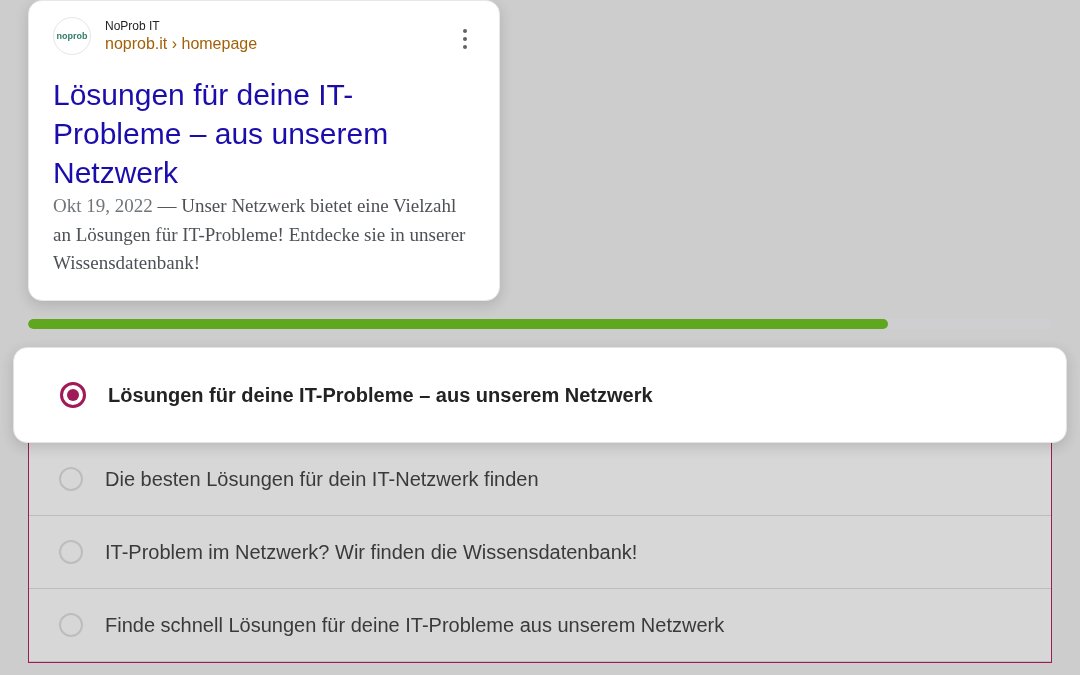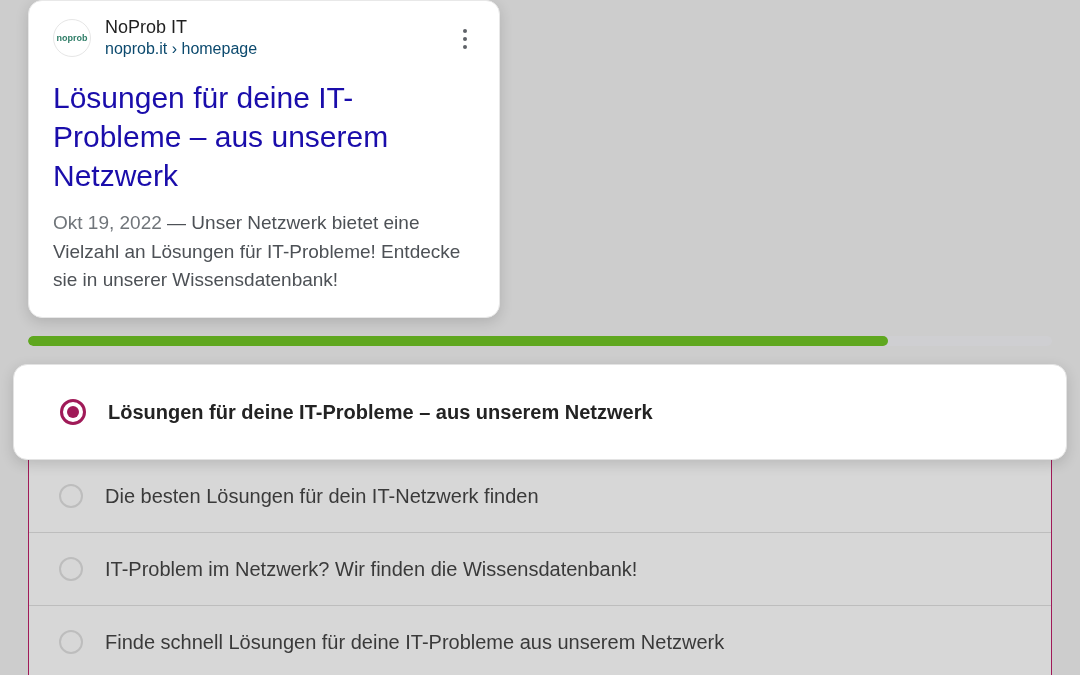--- a/index.html
+++ b/index.html
@@ -24,41 +24,41 @@
       padding: 16px 24px 22px 24px;
     }
     .serp-head { display: flex; align-items: center; gap: 14px; position: relative; }
     .serp-favicon {
       width: 38px; height: 38px; border-radius: 50%;
       background: #fff; border: 1px solid #e6e6e6;
       display: flex; align-items: center; justify-content: center;
       font-size: 9px; color: #2e7d67; font-weight: 600;
     }
     .serp-site { display: flex; flex-direction: column; gap: 2px; }
-    .serp-site-name { font-size: 18px; color: #1f1f1f; }
-    .serp-breadcrumb { font-size: 16px; color: #0c4a6e; }
+    .serp-site-name { font-size: 12px; color: #1f1f1f; }
+    .serp-breadcrumb { font-size: 16px; color: #a16207; }
     .serp-menu {
       position: absolute; right: 2px; top: 6px;
       display: flex; flex-direction: column; gap: 4px;
       padding: 6px; border-radius: 50%;
     }
     .serp-menu span { width: 4px; height: 4px; border-radius: 50%; background: #5f6368; display: block; }
 
     .serp-title {
       margin-top: 20px;
       font-size: 30px;
       line-height: 1.3;
       color: #1a0dab;
       font-weight: 400;
     }
     .serp-snippet {
-      margin-top: 14px;
       font-size: 19px;
       line-height: 1.5;
       color: #4d5156;
+      font-family: Liberation Serif, serif;
     }
     .serp-date { color: #70757a; }
 
     
     .progress-track {
       margin: 18px 28px 18px 28px;
       height: 10px;
       border-radius: 6px;
       background: #cfcfd2;
       position: relative;

